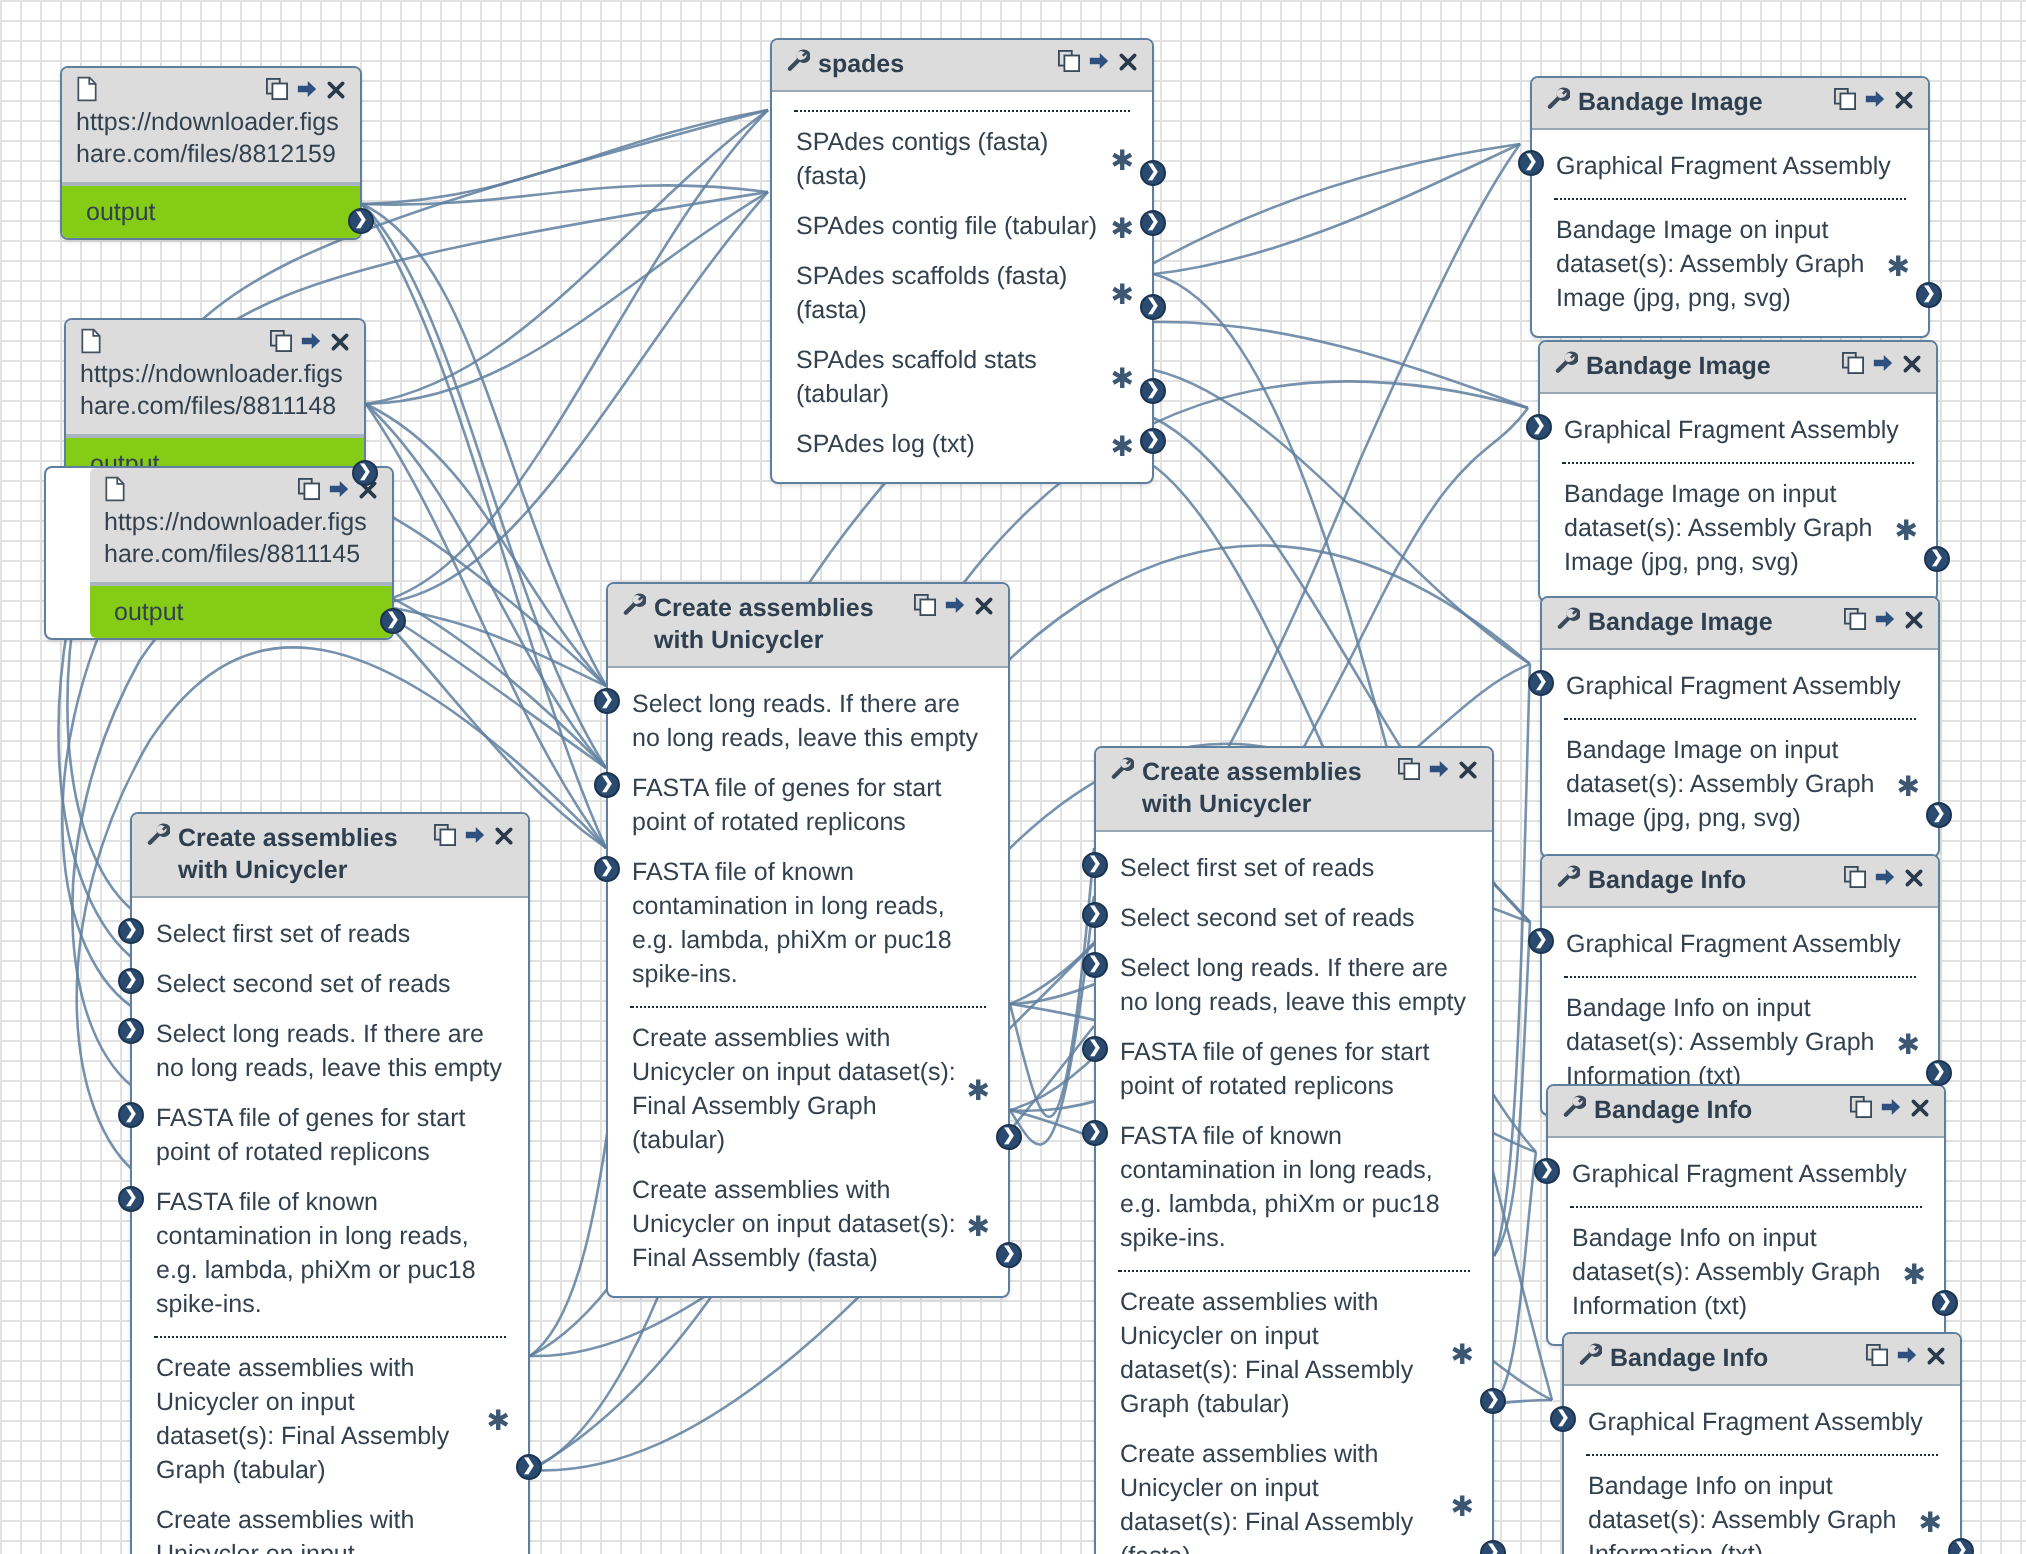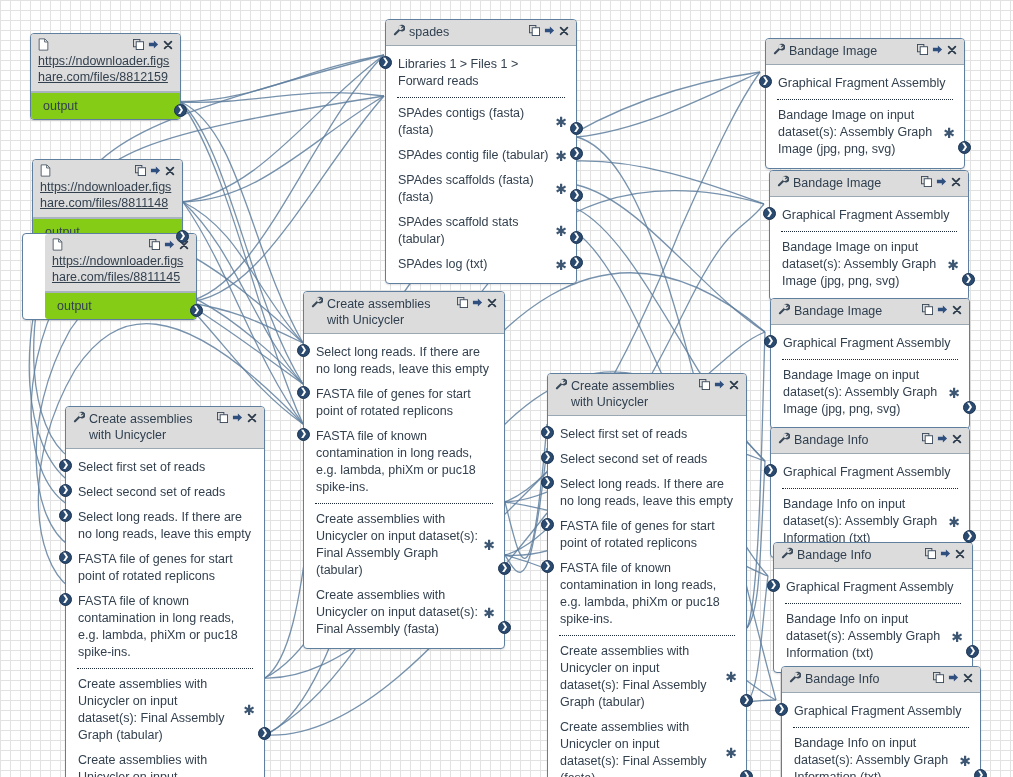--- a/index.html
+++ b/index.html
@@ -37,20 +37,21 @@
     font-size: 12.5px;
     line-height: 16px;
     display: flex;
     align-items: flex-start;
     gap: 4px;
   }
   .hdr-title {
     flex: 1 1 auto;
     color: #2f3f4f;
     padding-right: 4px;
+    font-weight: bold;
   }
   .hdr-icons {
     flex: 0 0 auto;
     display: flex;
     align-items: center;
     gap: 4px;
     margin-top: 1px;
   }
   .ico { display: inline-block; line-height: 0; }
   .node-body { padding: 6px 0 6px 0; }
@@ -93,21 +94,20 @@
   }
   .file-top {
     display: flex; align-items: flex-start; gap:4px;
     margin-bottom: 2px;
   }
   .file-url {
     font-size: 12.5px;
     line-height: 16px;
     color: #33414f;
     word-break: break-all;
-    text-decoration: underline;
   }
 
   
   .term {
     position: absolute;
     width: 13px; height: 13px;
     border-radius: 50%;
     background: #2b4a6f;
     border: 1px solid #1b3452;
     color: #ffffff;
@@ -265,21 +265,20 @@
             </svg></span>
           <span class="ico"><svg width="11" height="11" viewBox="0 0 12 12">
               <path fill="#2f4f7f" d="M1 4.2h5.4V1.6L11 6 6.4 10.4V7.8H1z"></path>
             </svg></span>
           <span class="ico"><svg width="10" height="10" viewBox="0 0 12 12">
               <path stroke="#2b3a4a" stroke-width="2.2" stroke-linecap="round" d="M2 2l8 8M10 2l-8 8"></path>
             </svg></span>
         </span>
       </div>
       <div class="node-body">
-        <div class="row in-row"><span class="term in"></span><span>Libraries 1 &gt; Files 1 &gt; Forward reads</span></div>
         <div class="divider"></div>
         <div class="row out"><span>SPAdes contigs (fasta) (fasta)</span><span class="ast">✱</span><span class="term out"></span></div>
         <div class="row out"><span>SPAdes contig file (tabular)</span><span class="ast">✱</span><span class="term out"></span></div>
         <div class="row out"><span>SPAdes scaffolds (fasta) (fasta)</span><span class="ast">✱</span><span class="term out"></span></div>
         <div class="row out"><span>SPAdes scaffold stats (tabular)</span><span class="ast">✱</span><span class="term out"></span></div>
         <div class="row out"><span>SPAdes log (txt)</span><span class="ast">✱</span><span class="term out"></span></div>
       </div>
     </div>
     <div class="node" style="left: 65px; top: 406px; width: 200px;">
       <div class="node-header">

